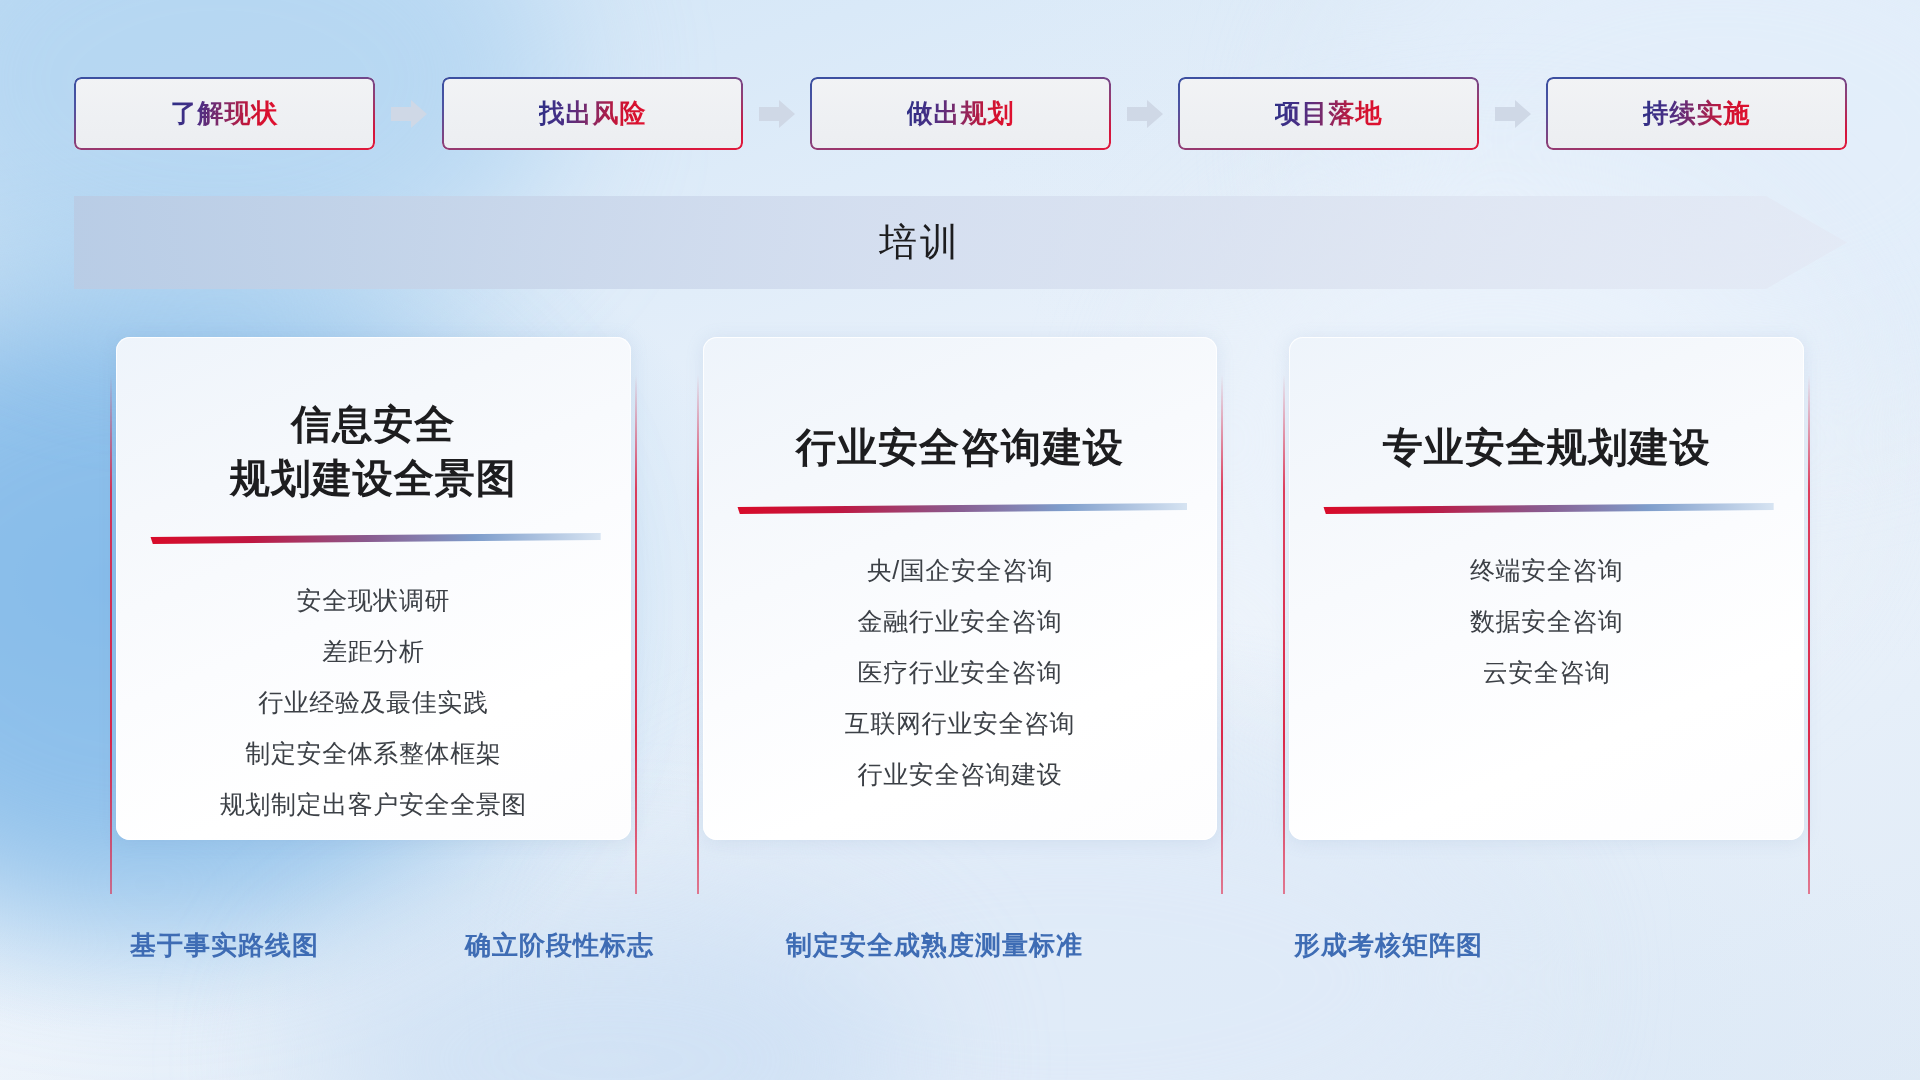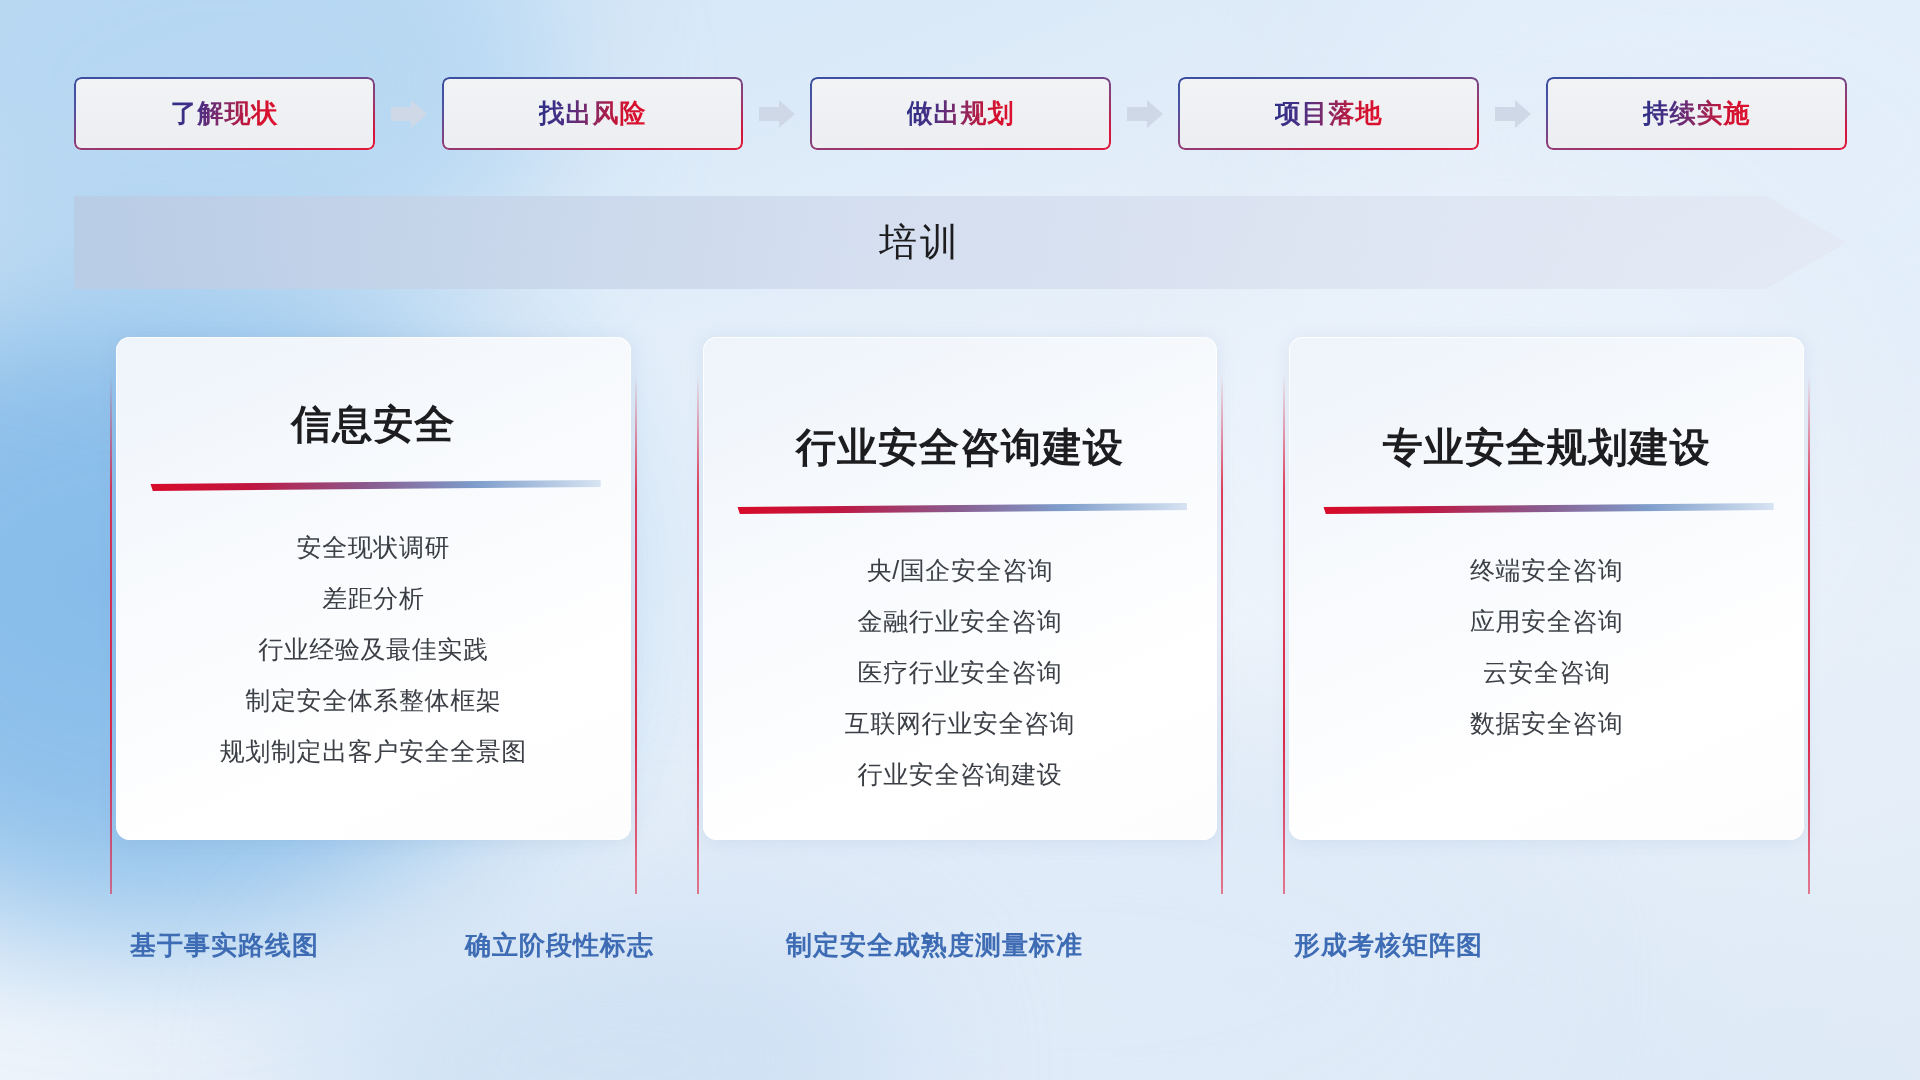--- a/index.html
+++ b/index.html
@@ -298,20 +298,21 @@
     </svg>
     <div class="banner-label">培训</div>
   </div>
 
   <div class="cards">
 
     <div class="card-wrap">
       <div class="card">
         <div class="card-title two-line">
           <div>信息安全</div>
+          <div>规划建设全景图</div>
         </div>
         <div class="divider">
           <svg viewBox="0 0 400 18" preserveAspectRatio="none" xmlns="http://www.w3.org/2000/svg">
             <defs>
               <linearGradient id="divGrad0" x1="0" y1="0" x2="1" y2="0">
                 <stop offset="0%" stop-color="#d80c2a"></stop>
                 <stop offset="22%" stop-color="#c01640"></stop>
                 <stop offset="48%" stop-color="#8a5a8e"></stop>
                 <stop offset="72%" stop-color="#7e9dcb"></stop>
                 <stop offset="100%" stop-color="#d7e4f2"></stop>
@@ -373,23 +374,22 @@
                 <stop offset="48%" stop-color="#8a5a8e"></stop>
                 <stop offset="72%" stop-color="#7e9dcb"></stop>
                 <stop offset="100%" stop-color="#d7e4f2"></stop>
               </linearGradient>
             </defs>
             <path d="M4 6 L400 2 L400 9 L6 13 Z" fill="url(#divGrad2)"></path>
           </svg>
         </div>
         <ul class="card-list">
           <li>终端安全咨询</li>
-          <li>应用安全咨询</li>
+          <li>数据安全咨询</li>
           <li>云安全咨询</li>
-          <li>数据安全咨询</li>
         </ul>
       </div>
     </div>
 
   </div>
 
   <div class="footnotes">
     <span class="footnote fn0">基于事实路线图</span>
     <span class="footnote fn1">确立阶段性标志</span>
     <span class="footnote fn2">制定安全成熟度测量标准</span>

